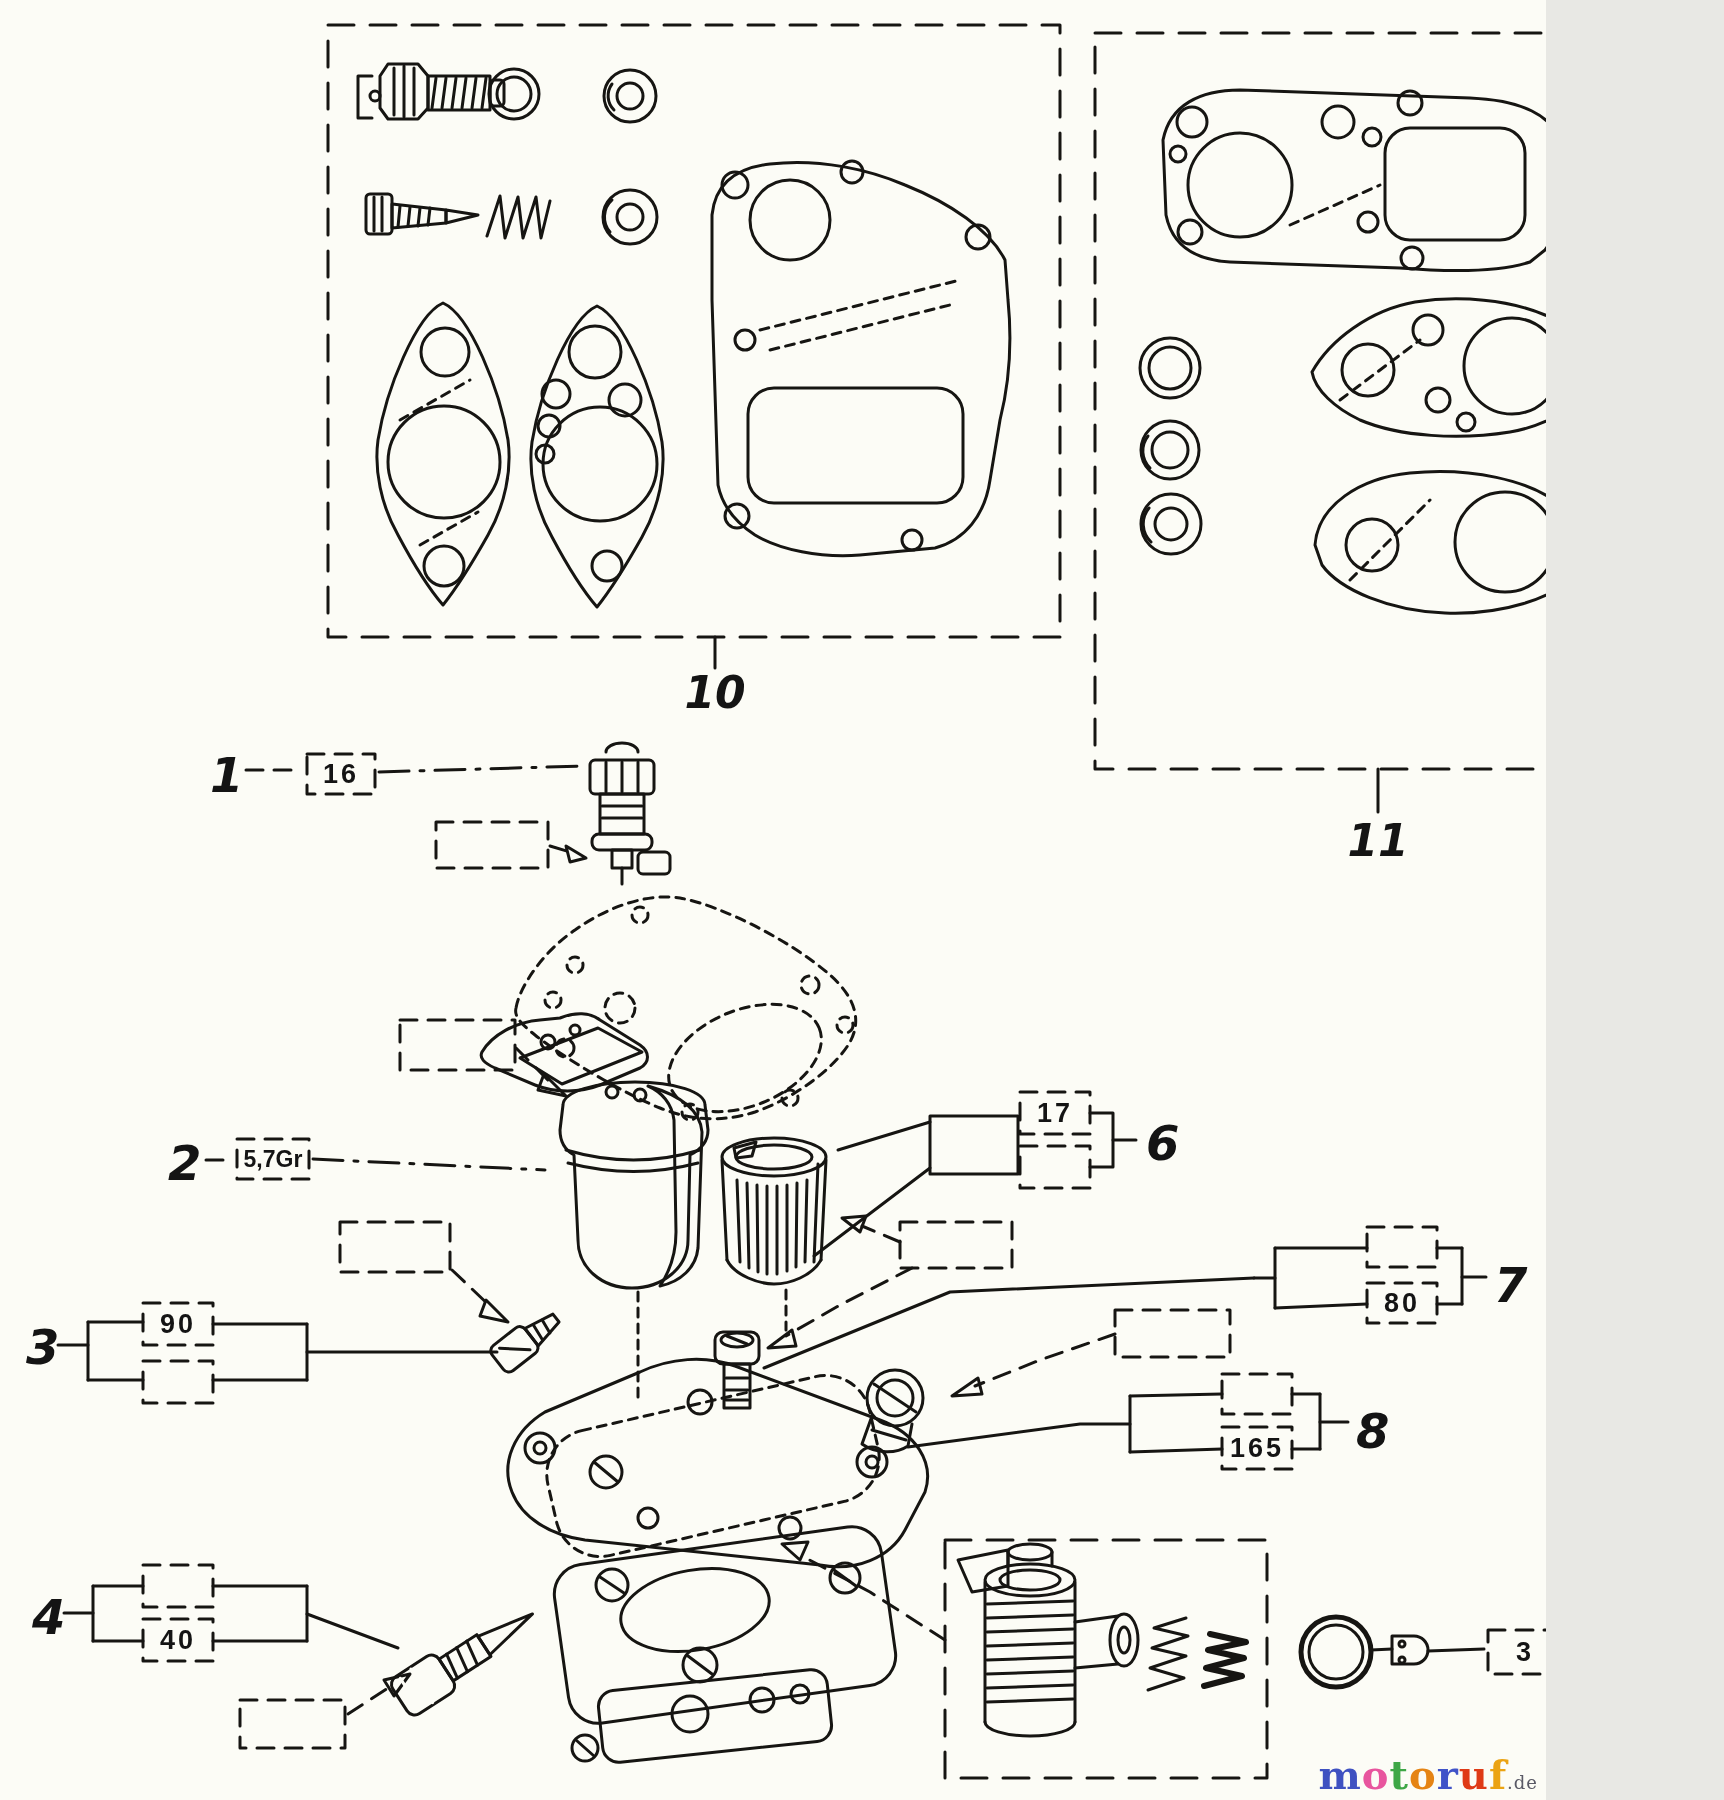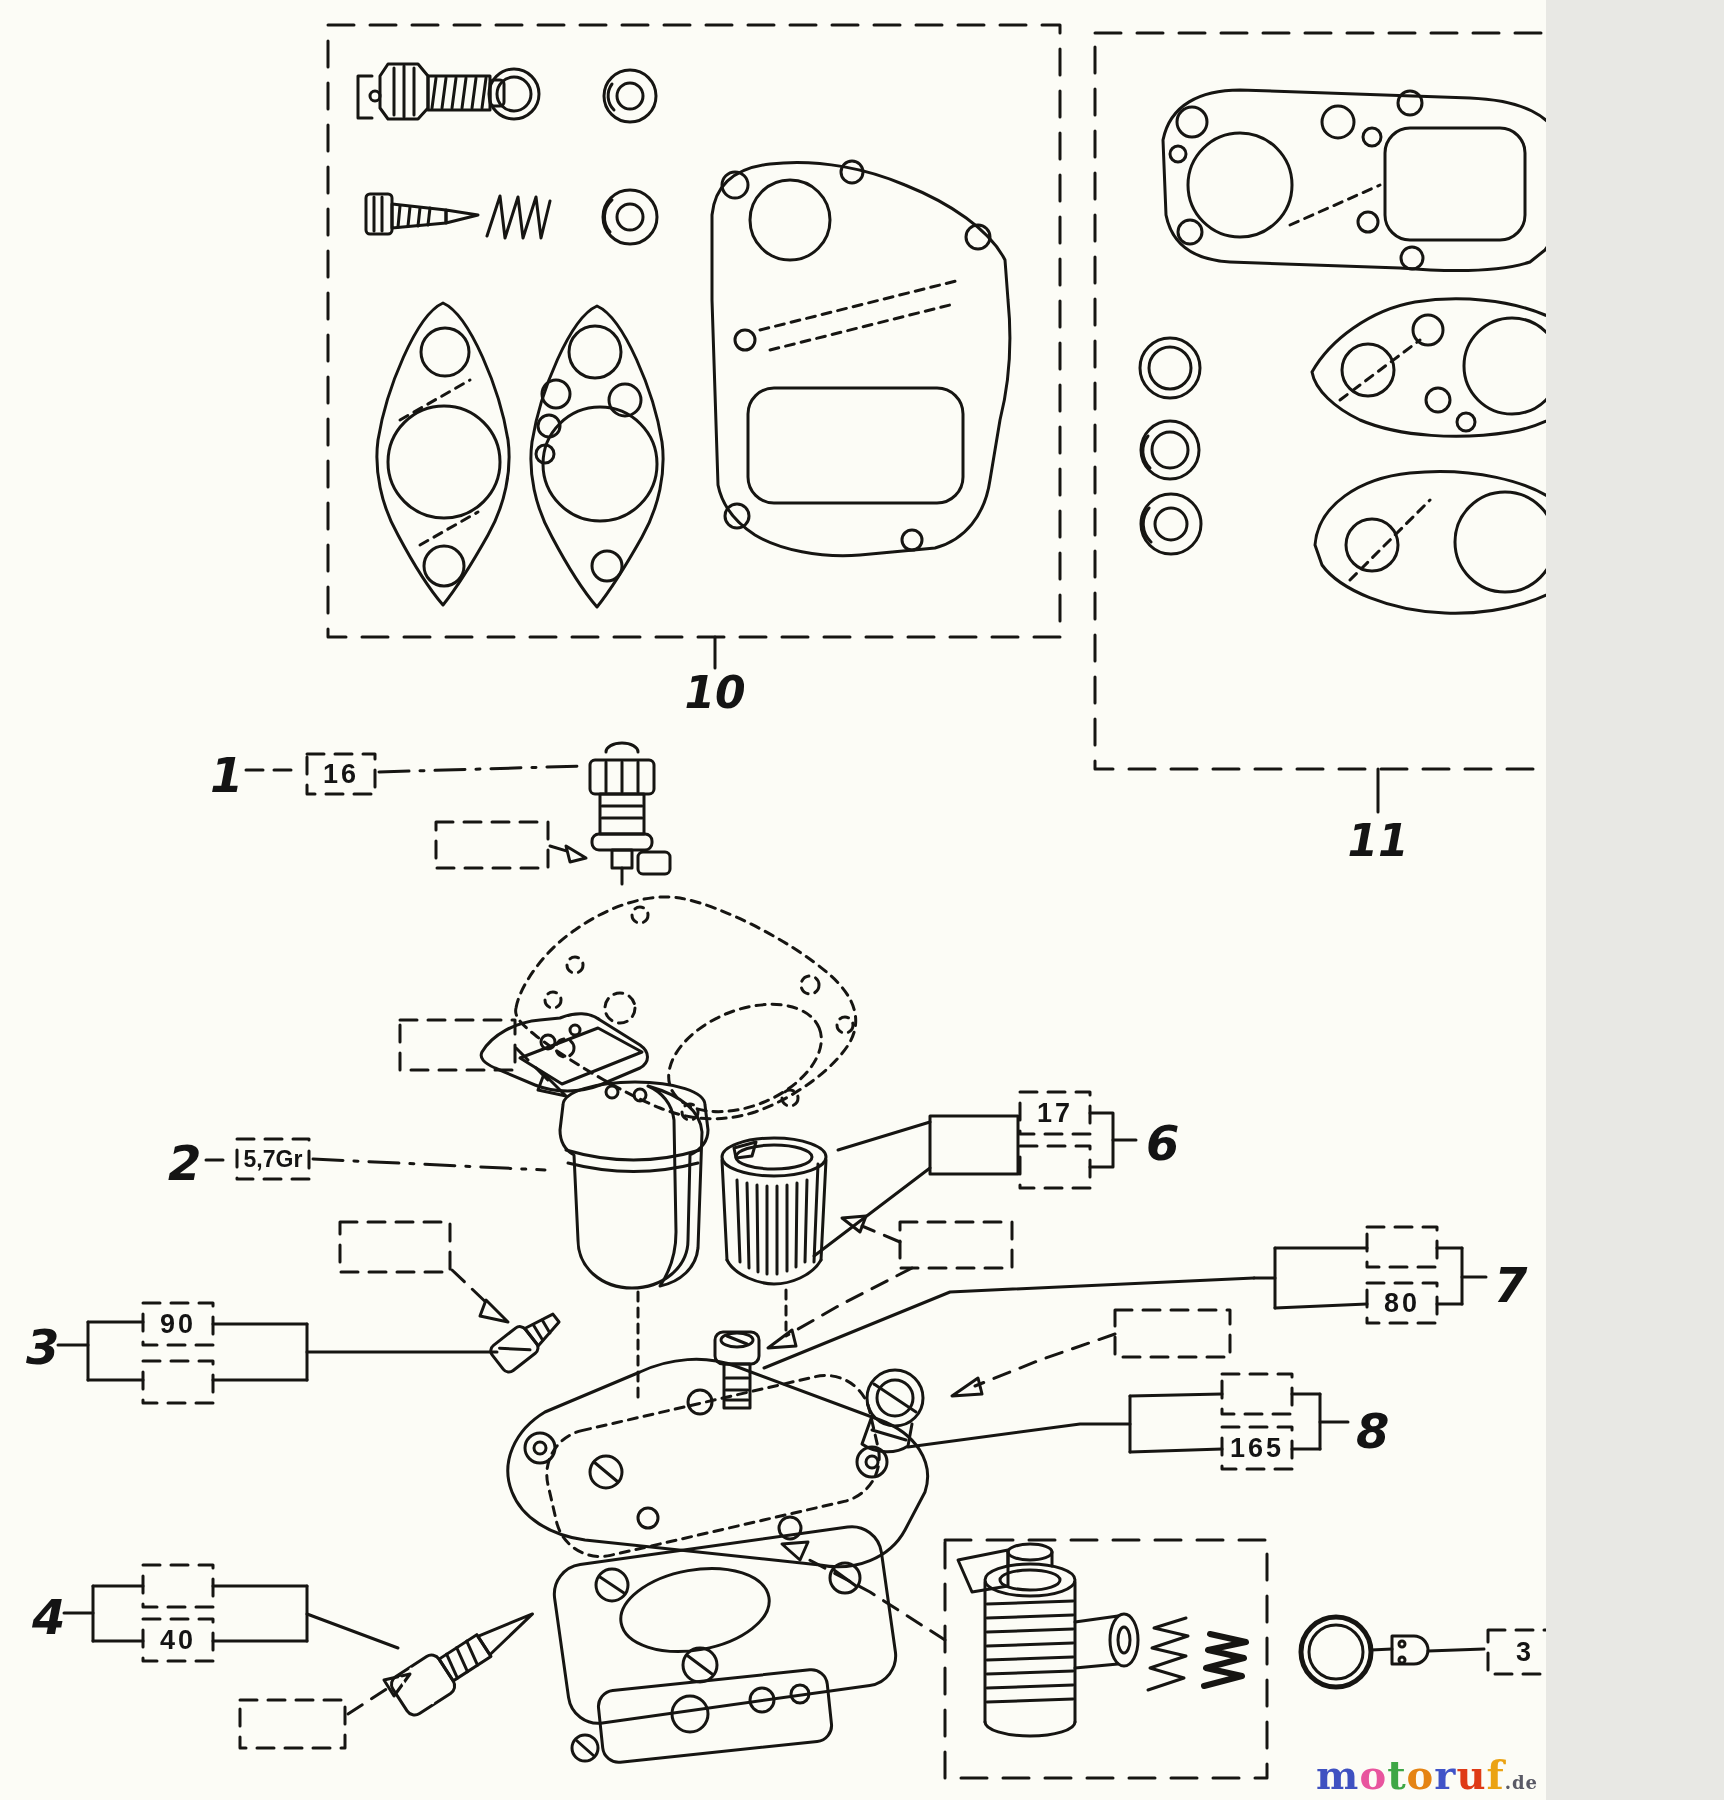--- a/index.html
+++ b/index.html
@@ -19,21 +19,21 @@
   .fw{fill:#fcfcf6;}
   .hat{stroke-width:1.8;}
   .thick{stroke-width:5;}
   text{stroke:none;}
   .num{font:italic 700 48px "DejaVu Sans",sans-serif;fill:#141414;}
   .kitnum{font:italic 700 44px "DejaVu Sans",sans-serif;fill:#141414;text-anchor:middle;}
   .pno{font:700 27px "Liberation Sans",sans-serif;fill:#141414;letter-spacing:3px;text-anchor:middle;}
   .pnosm{font:700 23px "Liberation Sans",sans-serif;fill:#141414;letter-spacing:0;text-anchor:middle;}
   #watermark{position:absolute;right:8px;bottom:2px;font-family:"DejaVu Serif",serif;
      font-weight:bold;font-size:40px;letter-spacing:1px;user-select:none;}
-  #watermark .suf{font-size:18px;font-weight:bold;}
+  #watermark .suf{font-size:18px;font-weight:normal;}
 </style>
 </head>
 <body>
 
 <div id="stage">
 <svg class="ln" width="1724" height="1800" viewBox="0 0 1724 1800">
 
   <g>
     <rect class="kitbox" x="328" y="25" width="732" height="612"></rect>
     <line x1="715" y1="637" x2="715" y2="668"></line>

